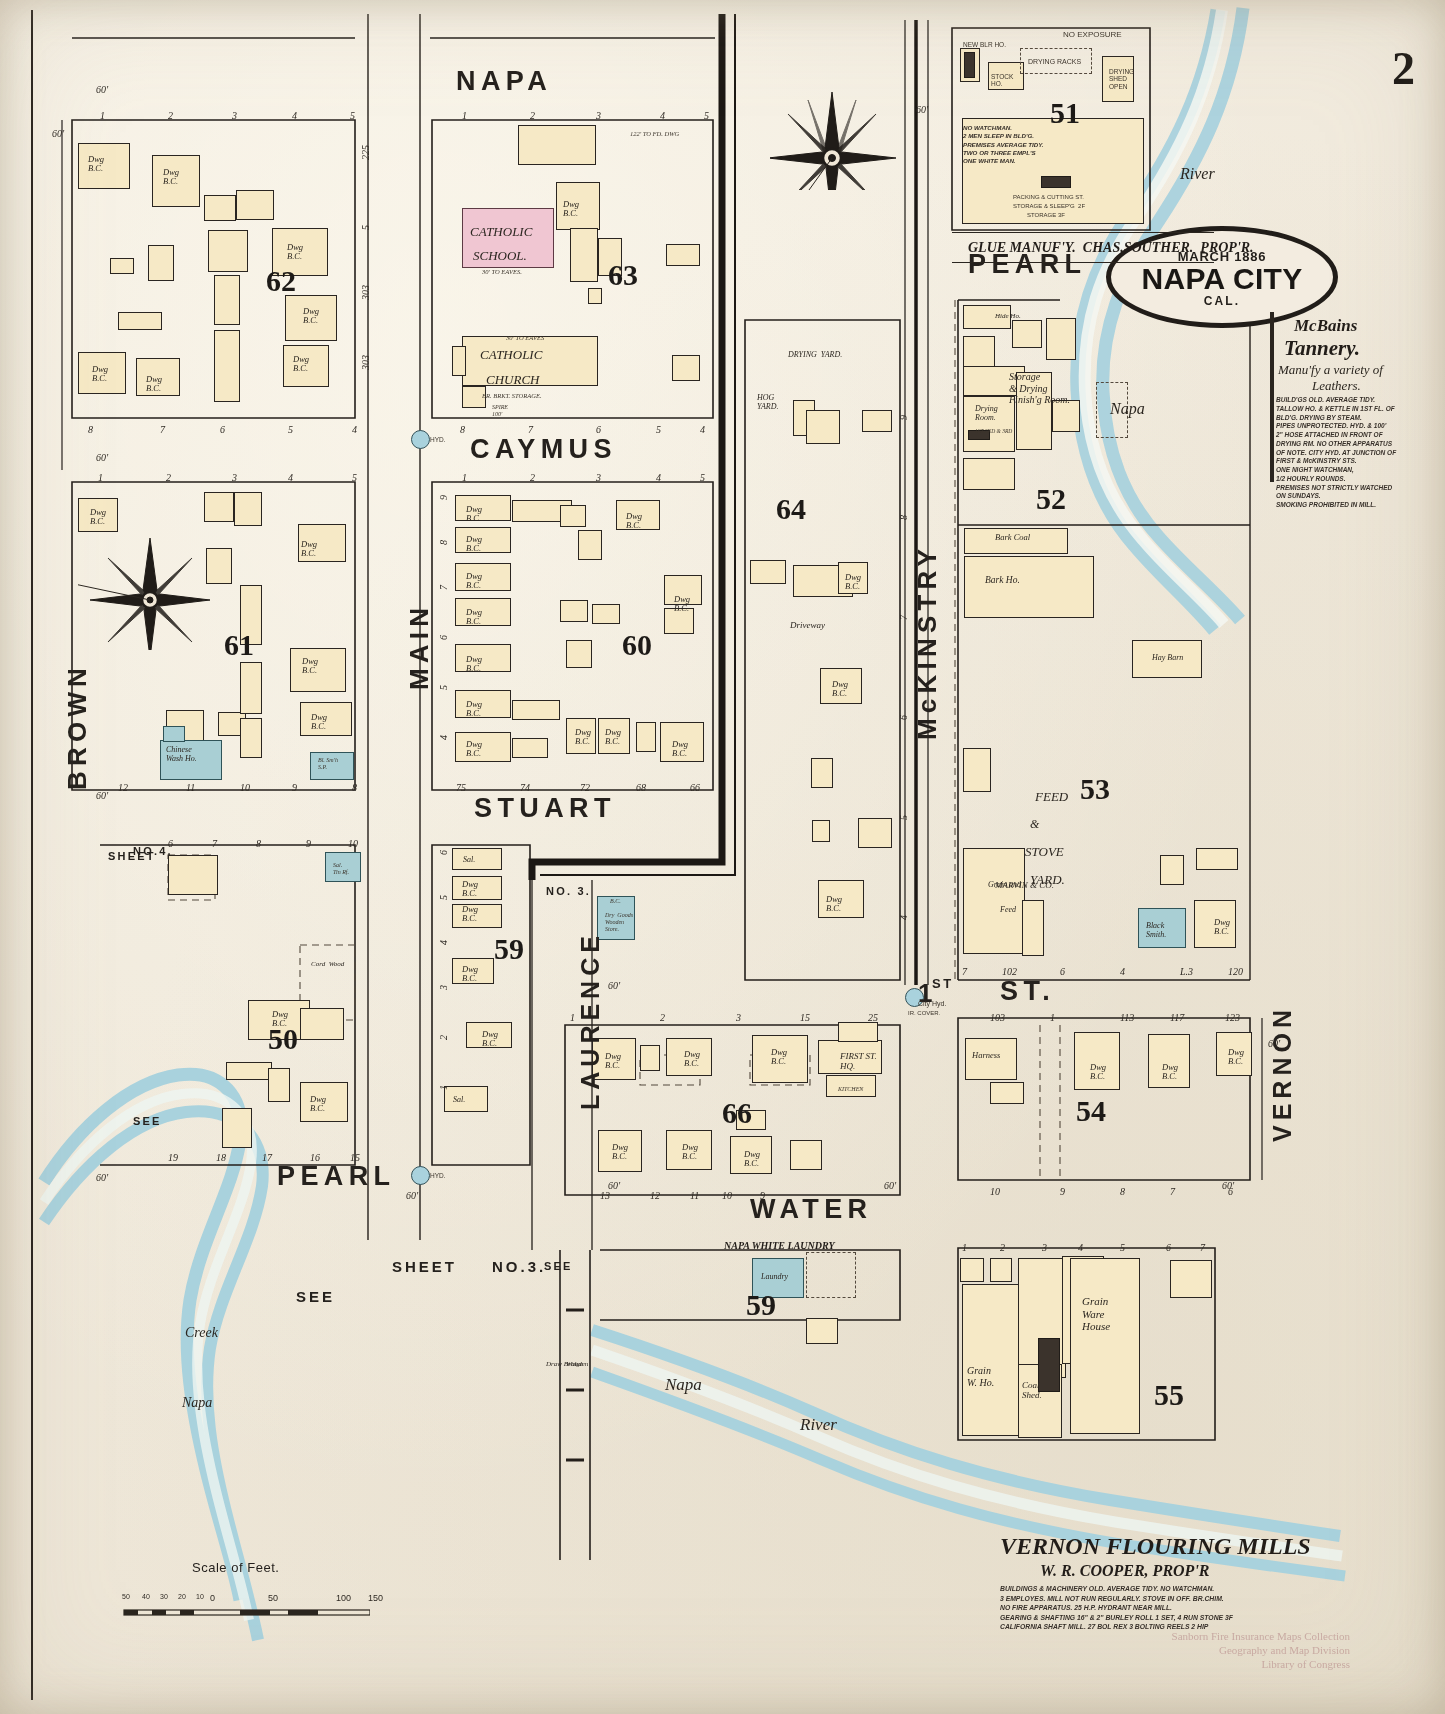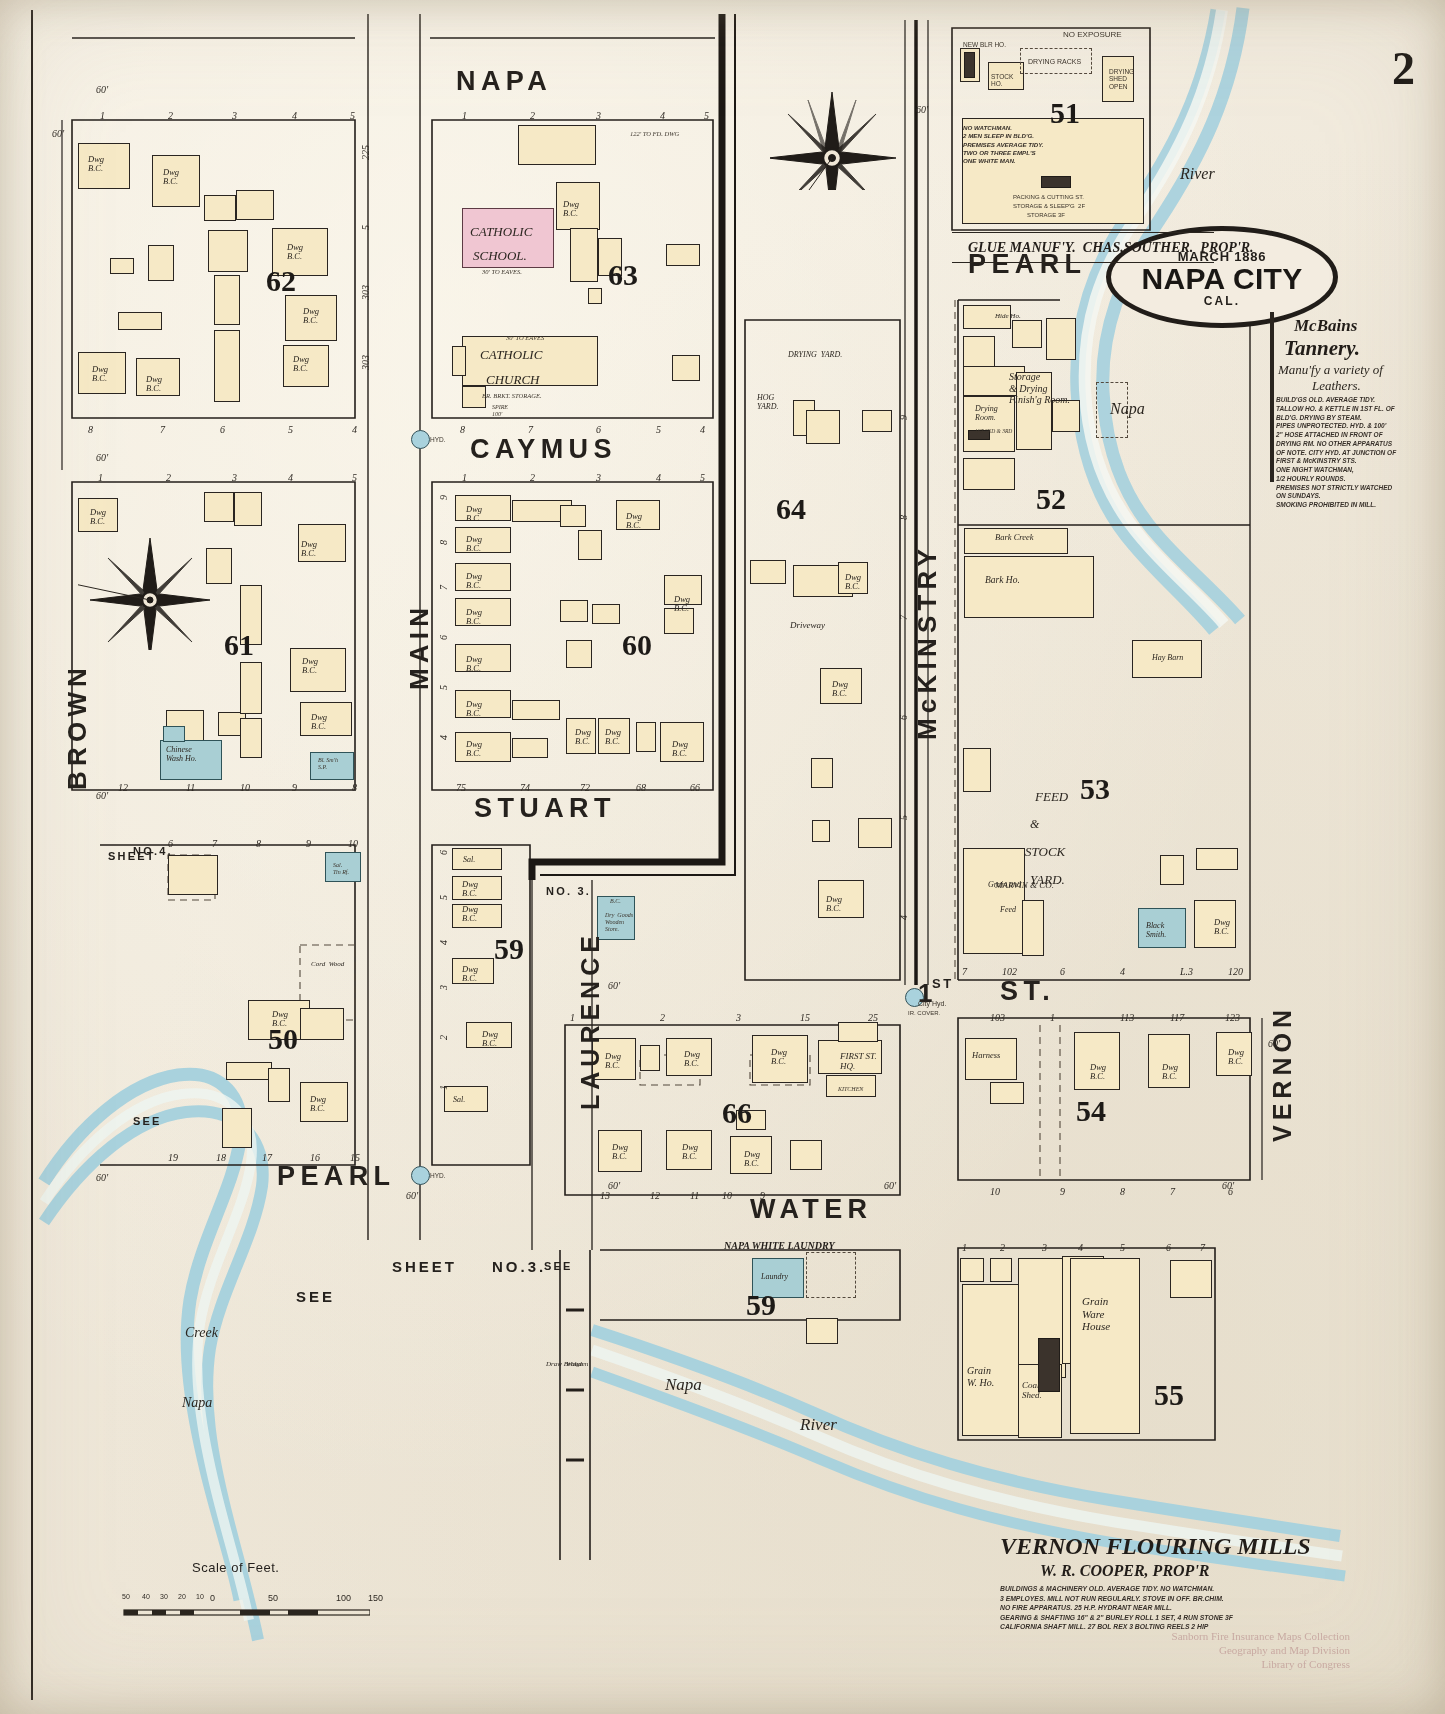--- a/index.html
+++ b/index.html
@@ -495,33 +495,33 @@
       <div class="lbl script" style="left: 486px; top: 373px; font-size: 13px; line-height: 1.15;">CHURCH</div>
       <div class="lbl dim" style="left: 482px; top: 392px; font-size: 6.5px; line-height: 1.15;">BR. BRKT. STORAGE.</div>
       <div class="lbl dim" style="left: 492px; top: 404px; font-size: 6px; line-height: 1.15;">SPIRE
 100'</div>
       <div class="lbl dim" style="left: 506px; top: 334px; font-size: 6.5px; line-height: 1.15;">30' TO EAVES</div>
       <div class="lbl dim" style="left: 630px; top: 130px; font-size: 6.5px; line-height: 1.15;">122' TO FD. DWG</div>
       <div class="lbl script" style="left: 788px; top: 350px; font-size: 8px; line-height: 1.15;">DRYING  YARD.</div>
       <div class="lbl script" style="left: 757px; top: 393px; font-size: 8px; line-height: 1.15;">HOG
 YARD.</div>
       <div class="lbl script" style="left: 790px; top: 620px; font-size: 9px; line-height: 1.15;">Driveway</div>
-      <div class="lbl script" style="left: 995px; top: 533px; font-size: 8.5px; line-height: 1.15;">Bark Creek</div>
+      <div class="lbl script" style="left: 995px; top: 533px; font-size: 8.5px; line-height: 1.15;">Bark Coal</div>
       <div class="lbl script" style="left: 985px; top: 575px; font-size: 9.5px; line-height: 1.15;">Bark Ho.</div>
       <div class="lbl script" style="left: 1152px; top: 653px; font-size: 8px; line-height: 1.15;">Hay Barn</div>
       <div class="lbl script" style="left: 995px; top: 312px; font-size: 7px; line-height: 1.15;">Hide Ho.</div>
       <div class="lbl script" style="left: 980px; top: 371px; font-size: 10px; line-height: 1.15; margin-left: 29px;">Storage
 &amp; Drying
 Finish'g Room.</div>
       <div class="lbl script" style="left: 975px; top: 404px; font-size: 8px; line-height: 1.15;">Drying
 Room.</div>
       <div class="lbl dim" style="left: 975px; top: 428px; font-size: 5.5px; line-height: 1.15;">1ST 2ND &amp; 3RD</div>
       <div class="lbl script" style="left: 1035px; top: 790px; font-size: 13px; line-height: 1.15;">FEED</div>
       <div class="lbl script" style="left: 1030px; top: 818px; font-size: 12px; line-height: 1.15;">&amp;</div>
-      <div class="lbl script" style="left: 1025px; top: 845px; font-size: 13px; line-height: 1.15;">STOCK</div>
+      <div class="lbl script" style="left: 1025px; top: 845px; font-size: 13px; line-height: 1.15;">STOVE</div>
       <div class="lbl script" style="left: 1030px; top: 873px; font-size: 13px; line-height: 1.15;">YARD.</div>
       <div class="lbl script" style="left: 1146px; top: 921px; font-size: 8px; line-height: 1.15;">Black
 Smith.</div>
       <div class="lbl script" style="left: 972px; top: 1051px; font-size: 8.5px; line-height: 1.15;">Harness</div>
       <div class="lbl script" style="left: 166px; top: 745px; font-size: 8px; line-height: 1.15;">Chinese
 Wash Ho.</div>
       <div class="lbl script" style="left: 311px; top: 960px; font-size: 7px; line-height: 1.15;">Cord  Wood</div>
       <div class="lbl script" style="left: 840px; top: 1051px; font-size: 9px; line-height: 1.15;">FIRST ST.
 HQ.</div>
       <div class="lbl dim" style="left: 838px; top: 1086px; font-size: 6px; line-height: 1.15;">KITCHEN</div>

